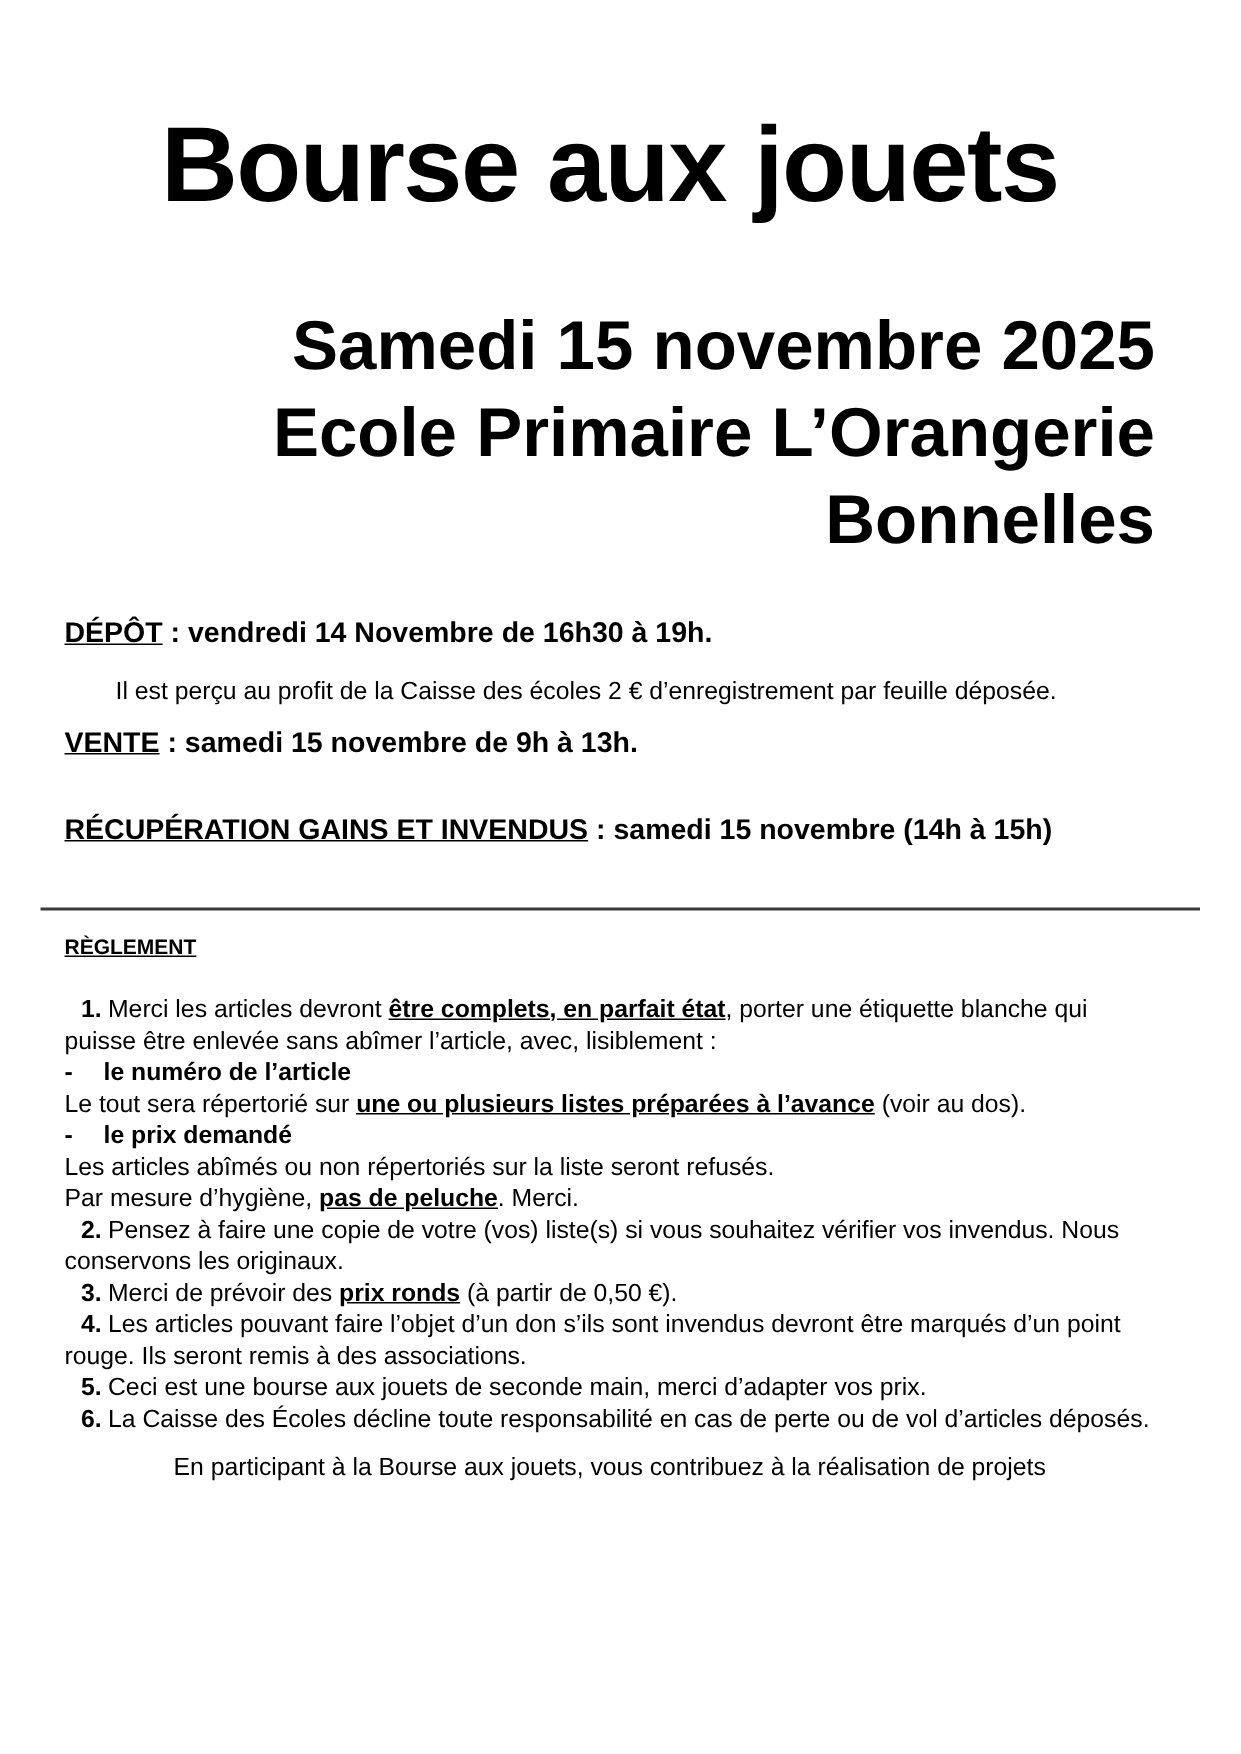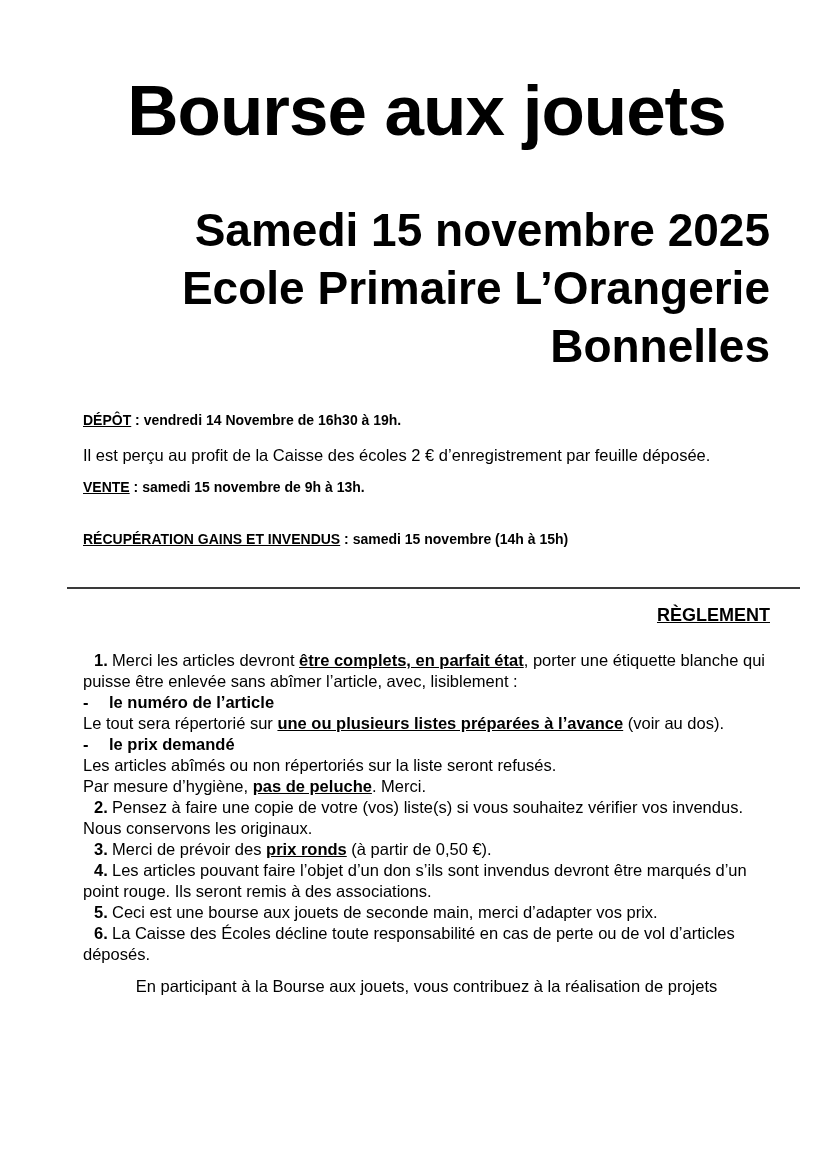--- a/index.html
+++ b/index.html
@@ -5,70 +5,71 @@
   * { margin: 0; padding: 0; box-sizing: border-box; }
   html, body { background: #ffffff; }
   .page {
     position: relative;
     width: 827px;
     height: 1169px;
     margin: 0 auto;
     background: #ffffff;
     color: #000000;
     font-family: "Liberation Sans", "DejaVu Sans", sans-serif;
-    padding: 70px 57px 0 83px;
+    padding: 70px 57px 0 43px;
     overflow: hidden;
     border-radius: 11px;
   }
   .title {
     font-size: 71px;
     font-weight: 700;
     text-align: center;
     line-height: 1.15;
     letter-spacing: -1px;
     white-space: nowrap;
   }
   .subtitle {
     margin-top: 50px;
     font-size: 46px;
     font-weight: 700;
     text-align: right;
     line-height: 1.26;
   }
   .heading {
     margin-top: 36px;
-    font-size: 14px;
+    font-size: 19px;
     font-weight: 700;
     white-space: nowrap;
   }
   .heading .hl { text-decoration: underline; }
   .heading.vente { margin-top: 13px; }
   .heading.recup { }
   .note {
     margin-top: 17px;
     font-size: 16.5px;
     line-height: 21px;
+    margin-left: 34px;
   }
   .bullets {
     margin-top: 20px;
     list-style: none;
     padding-left: 11px;
     font-size: 16.5px;
     line-height: 22px;
   }
   .bullets .icon { margin-right: 5px; }
   .divider {
     border: none;
     border-top: 2px solid #3a3a3a;
     margin: 40px -30px 0 -16px;
   }
   .rules-heading {
     margin-top: 16px;
-    text-align: right;
-    font-size: 18px;
+    text-align: left;
+    font-size: 14px;
     font-weight: 700;
   }
   .rules-heading .hl { text-decoration: underline; }
   .rules {
     margin-top: 24px;
     font-size: 16.5px;
     line-height: 21px;
   }
   .rule-num {
     font-weight: 700;

